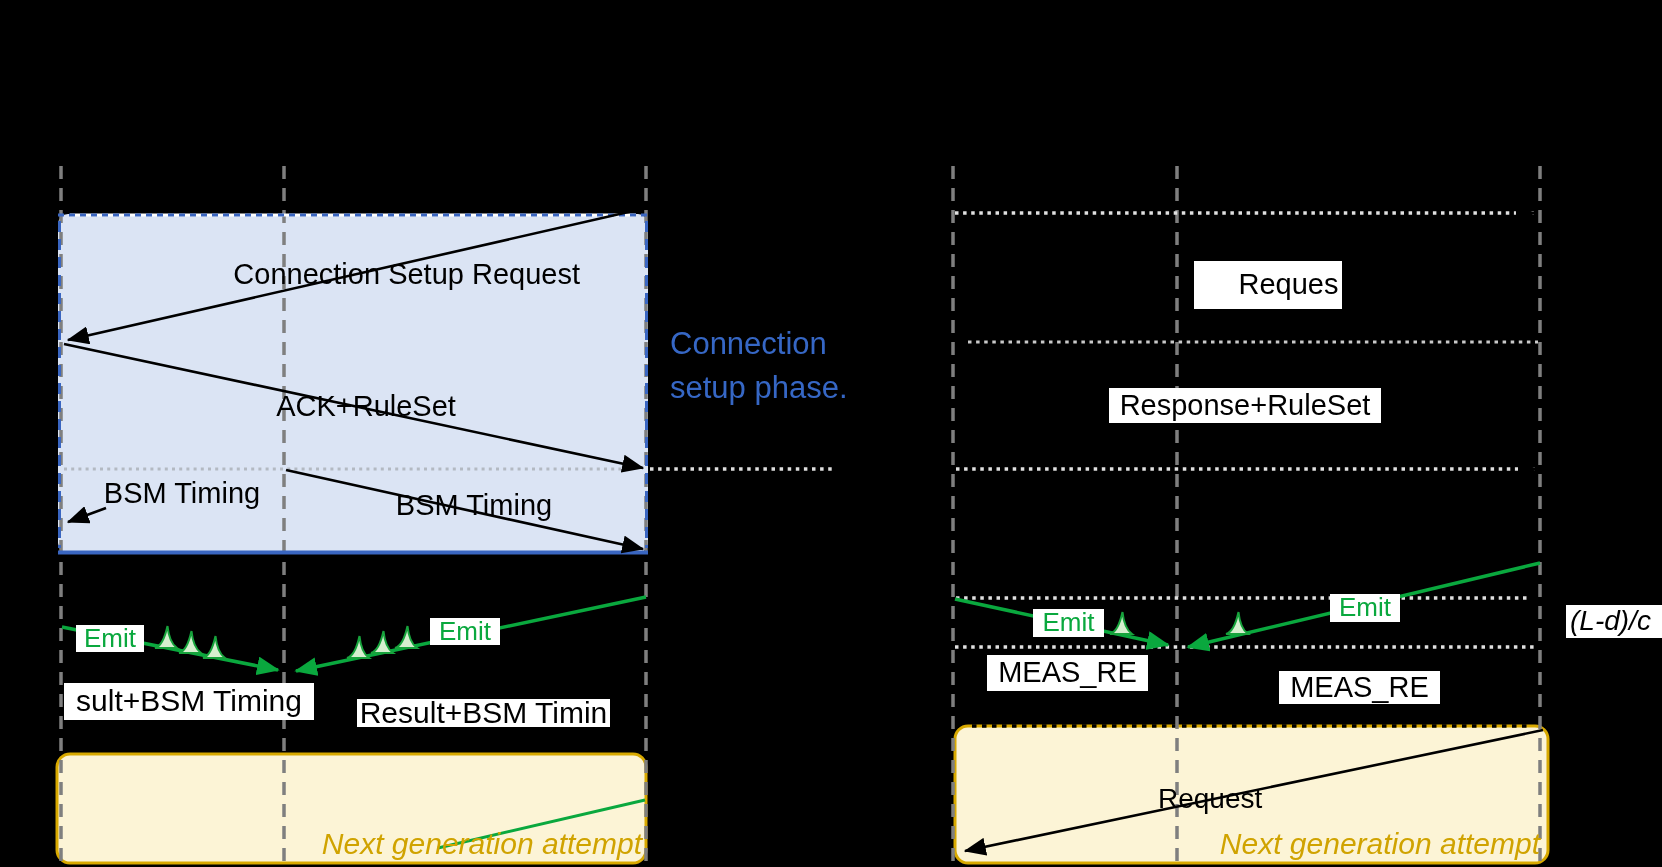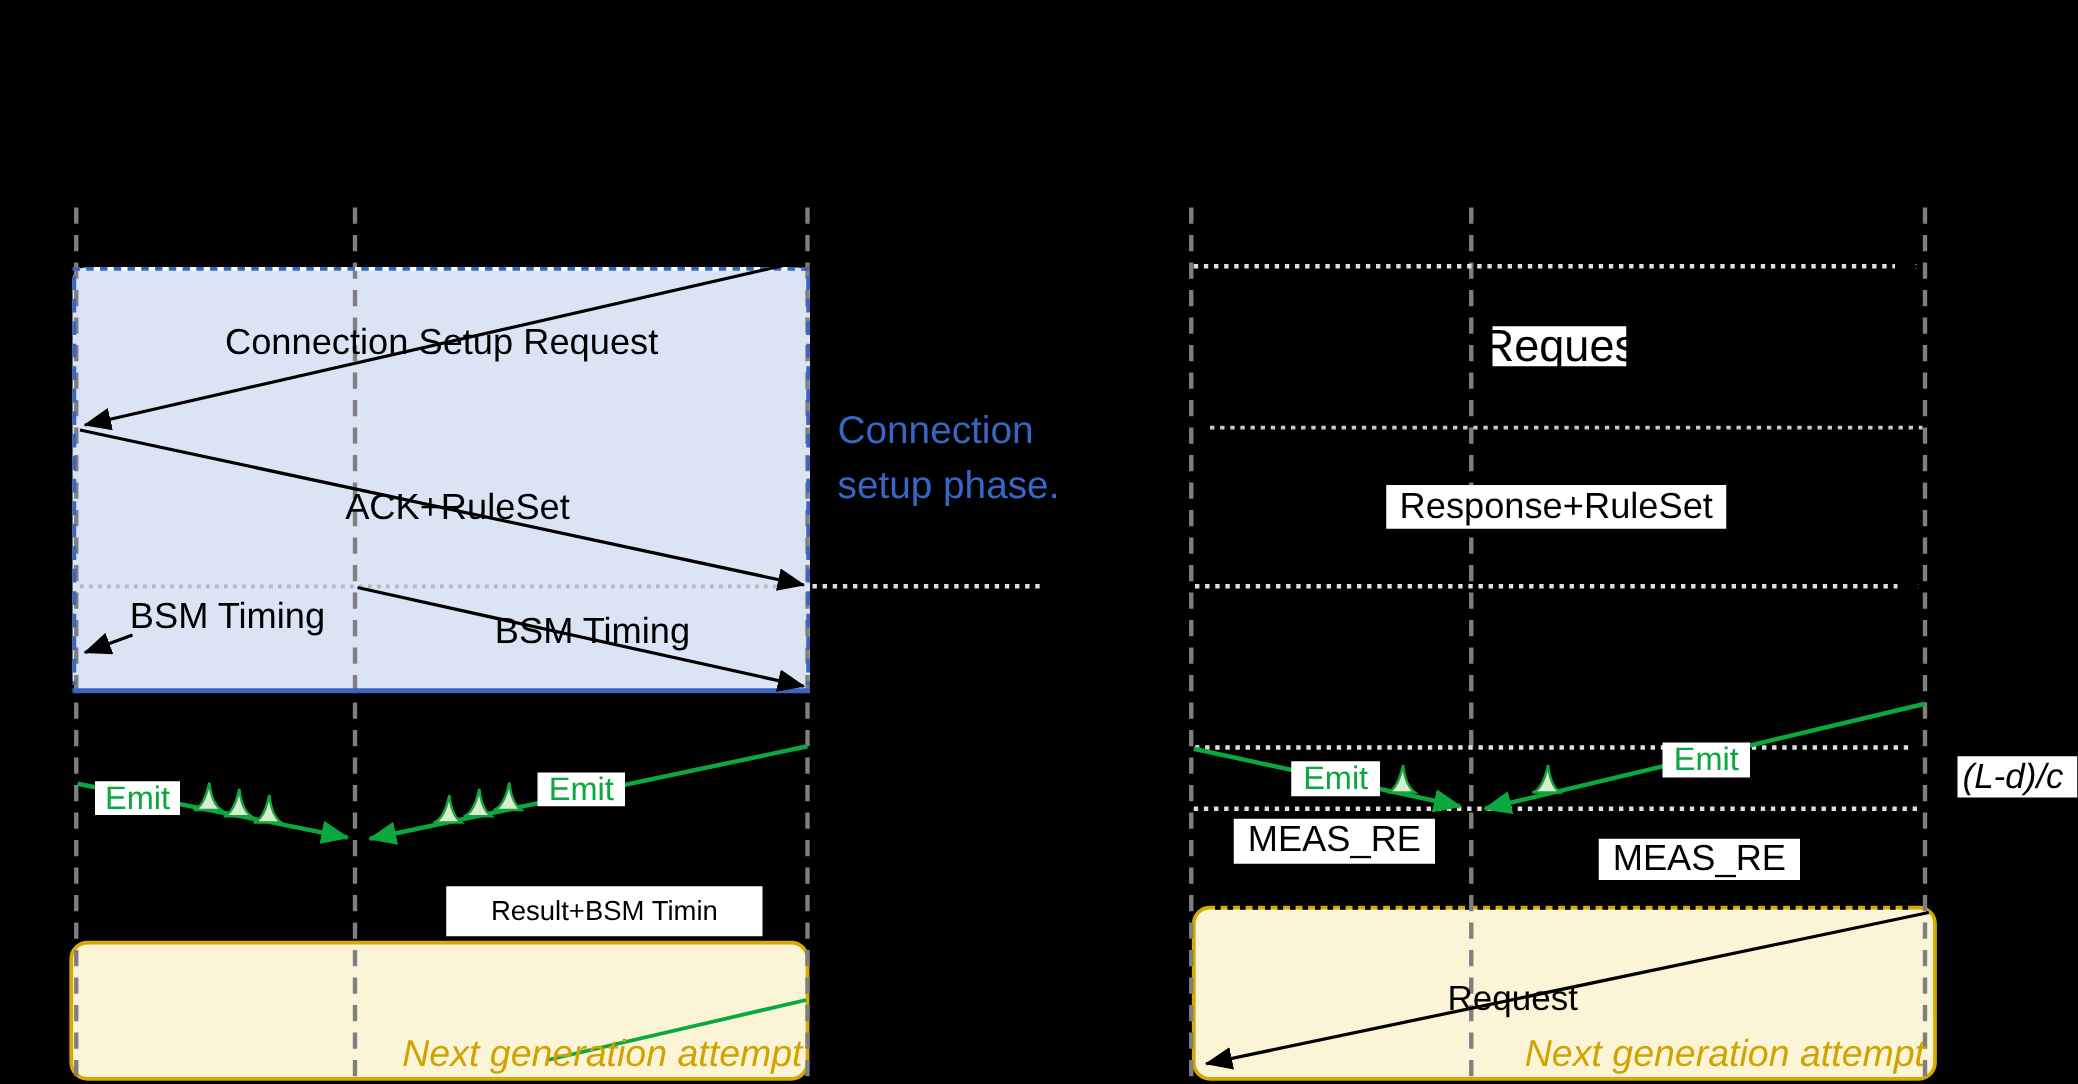--- a/index.html
+++ b/index.html
@@ -5,32 +5,32 @@
   html,body{margin:0;padding:0;background:#000;}
   #canvas{position:relative;width:1662px;height:867px;background:#000;overflow:hidden;
           font-family:"Liberation Sans","DejaVu Sans",sans-serif;}
   #scene{position:absolute;left:0;top:0;}
   .lbl{position:absolute;color:#000;white-space:nowrap;line-height:1.15;}
   .wbox{background:#ffffff;display:flex;align-items:center;justify-content:center;}
   .green{color:#0aa83e;}
   .gold{color:#d0a300;font-style:italic;}
   .blue-note{color:#3667c5;margin-top:16px;}
   
-  #csr-label{left:180px;top:258px;width:400px;text-align:left;font-size:29px;}
+  #csr-label{left:180px;top:258px;width:400px;text-align:right;font-size:29px;}
   #ack-label{left:246px;top:390px;width:240px;text-align:center;font-size:29px;}
   #bsm-left-label{left:94px;top:477px;width:176px;text-align:center;font-size:29px;}
   #bsm-right-label{left:382px;top:489px;width:184px;text-align:center;font-size:29px;}
   #conn-phase{left:670px;top:306px;width:210px;font-size:31px;line-height:44px;white-space:normal;}
   #emit-l1{left:76px;top:625px;width:68px;height:27px;font-size:26px;}
   #emit-r1{left:430px;top:618px;width:70px;height:27px;font-size:26px;}
   #result-left{left:64px;top:683px;width:250px;height:37px;font-size:30px;}
-  #result-right{left:357px;top:699px;width:253px;height:40px;font-size:22px;margin-top:10px;}
+  #result-right{left:357px;top:699px;width:253px;height:28px;font-size:30px;}
   #nextgen-left{left:280px;top:827px;width:362px;text-align:right;font-size:30px;}
   
-  #reques-label{left:1194px;top:261px;width:107px;height:32px;font-size:36px;}
+  #reques-label{left:1194px;top:261px;width:107px;height:48px;font-size:29px;padding-left:41px;}
   #response-label{left:1109px;top:388px;width:272px;height:35px;font-size:29px;}
   #acknowledge-label{left:1133px;top:513px;width:245px;height:34px;font-size:29px;}
   #emit-l2{left:1033px;top:609px;width:71px;height:28px;font-size:26px;}
   #emit-r2{left:1330px;top:594px;width:70px;height:28px;font-size:26px;}
   #meas-left{left:987px;top:655px;width:161px;height:36px;font-size:29px;}
   #meas-right{left:1279px;top:671px;width:161px;height:33px;font-size:29px;}
   #ldc-label{left:1566px;top:605px;width:96px;height:33px;font-size:28px;font-style:italic;justify-content:flex-start;padding-left:4px;}
   #request-label{left:1158px;top:783px;width:130px;font-size:28px;}
   #nextgen-right{left:1190px;top:827px;width:350px;text-align:right;font-size:30px;}
 </style>
@@ -107,20 +107,21 @@
     </g>
   </svg>
 
   <div class="lbl" id="csr-label">Connection Setup Request</div>
   <div class="lbl" id="ack-label">ACK+RuleSet</div>
   <div class="lbl" id="bsm-left-label">BSM Timing</div>
   <div class="lbl" id="bsm-right-label">BSM Timing</div>
   <div class="lbl blue-note" id="conn-phase">Connection setup phase.</div>
   <div class="lbl wbox green" id="emit-l1">Emit</div>
   <div class="lbl wbox green" id="emit-r1">Emit</div>
+  <div class="lbl wbox" id="result-left">sult+BSM Timing</div>
   <div class="lbl wbox" id="result-right">Result+BSM Timin</div>
   <div class="lbl gold" id="nextgen-left">Next generation attempt</div>
 
   <div class="lbl wbox" id="reques-label">Reques</div>
   <div class="lbl wbox" id="response-label">Response+RuleSet</div>
   <div class="lbl wbox green" id="emit-l2">Emit</div>
   <div class="lbl wbox green" id="emit-r2">Emit</div>
   <div class="lbl wbox" id="meas-left">MEAS_RE</div>
   <div class="lbl wbox" id="meas-right">MEAS_RE</div>
   <div class="lbl wbox" id="ldc-label">(L-d)/c</div>

